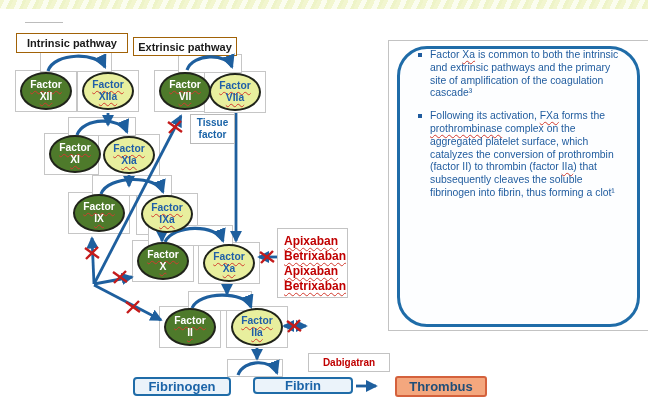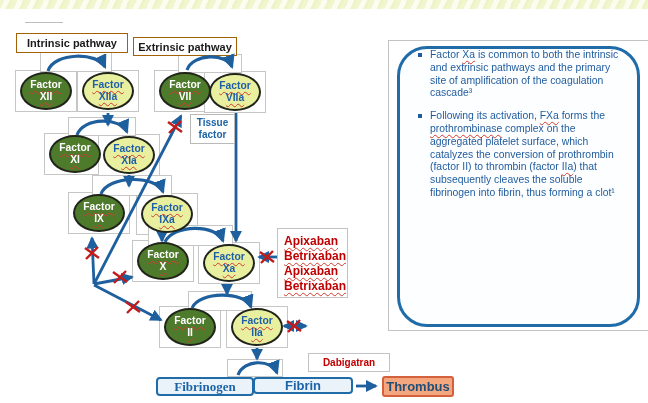--- a/index.html
+++ b/index.html
@@ -181,27 +181,27 @@
     </div>
   <div class="abs oval dark" style="left:164px;top:308px;">
       <span class="wavy">Factor</span>
       <span class="wavy">II</span>
     </div>
   <div class="abs oval light" style="left:231px;top:308px;">
       <span class="wavy">Factor</span>
       <span class="wavy">IIa</span>
     </div>
 
-  <div class="abs bluebox" style="left:156px;top:377px;width:98px;height:19px;font-family:Liberation Serif, serif;">
+  <div class="abs bluebox" style="left:133px;top:377px;width:98px;height:19px;">
     <span>Fibrinogen</span>
   </div>
   <div class="abs bluebox" style="left:253px;top:377px;width:100px;height:17px;">
     <span>Fibrin</span>
   </div>
-  <div class="abs thrombus" style="left:382px;top:376px;width:72px;height:21px;">
+  <div class="abs thrombus" style="left:395px;top:376px;width:92px;height:21px;">
     <span>Thrombus</span>
   </div>
 
   <div class="abs panel-outer" style="left:388px;top:40px;width:262px;height:291px;"></div>
   <div class="abs panel" style="left:397px;top:46px;width:243px;height:281px;">
     <div class="bullets">
       <div class="bullet">
         <span class="bmark"></span>
         <div><span>Factor </span><span class="wavy">Xa</span><span> is common to both the intrinsic and extrinsic pathways and the primary site of amplification of the coagulation cascade³</span></div>
       </div>

